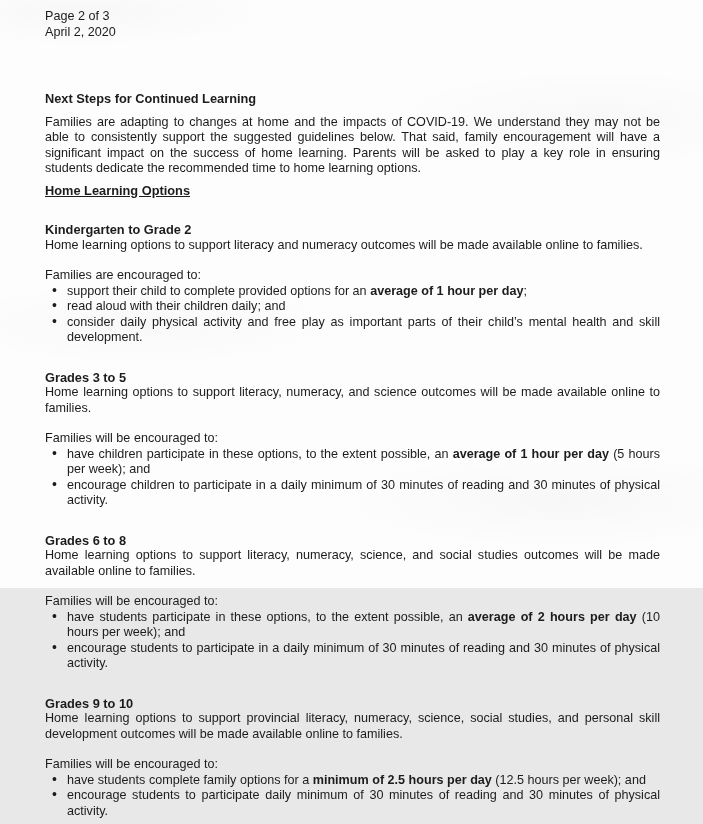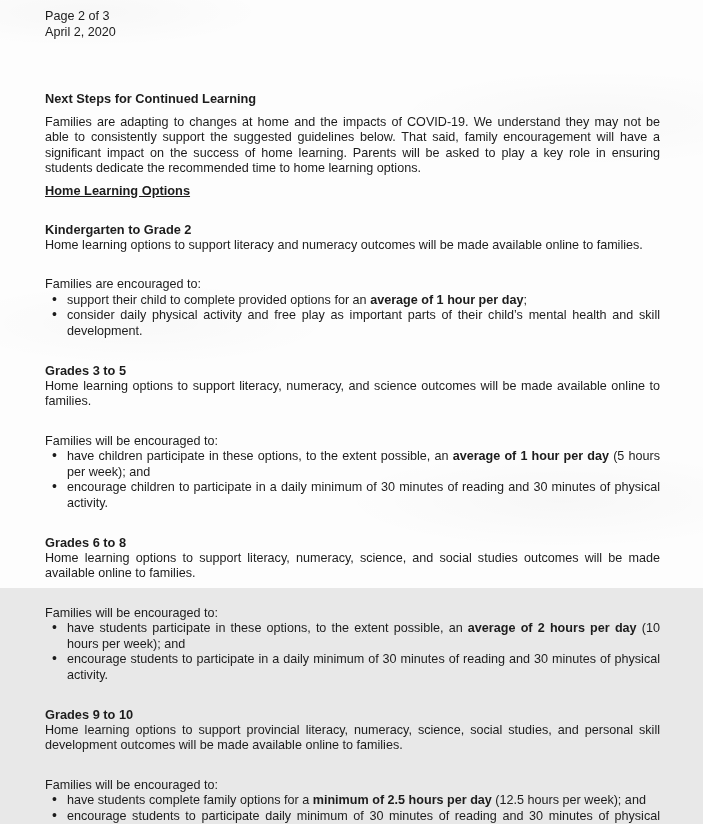--- a/index.html
+++ b/index.html
@@ -29,21 +29,21 @@
   h2, h3 {
     font-size: 12.8px;
     font-weight: bold;
     line-height: 15.5px;
   }
   .underline { text-decoration: underline; }
   p.body-text, li { text-align: justify; }
   .intro-heading { margin-bottom: 8px; }
   .hlo-heading { margin-top: 6px; }
   .doc-section h3 { margin-top: 24px; }
-  p.lead { margin-top: 24px; }
+  p.lead { margin-top: 15px; }
   ul { list-style: none; margin: 0; }
   li {
     position: relative;
     padding-left: 22px;
   }
   li::before {
     content: "\2022";
     position: absolute;
     left: 7px;
     top: -1px;
@@ -64,20 +64,21 @@
   <p class="body-text">Families are adapting to changes at home and the impacts of COVID-19. We understand they may not be able to consistently support the suggested guidelines below. That said, family encouragement will have a significant impact on the success of home learning. Parents will be asked to play a key role in ensuring students dedicate the recommended time to home learning options.</p>
 
   <h2 class="underline hlo-heading">Home Learning Options</h2>
 
   <section class="doc-section">
     <h3>Kindergarten to Grade 2</h3>
     <p class="body-text">Home learning options to support literacy and numeracy outcomes will be made available online to families.</p>
     <p class="lead">Families are encouraged to:</p>
     <ul>
       <li><span>support their child to complete provided options for an </span><span class="b">average of 1 hour per day</span><span>;</span></li>
+      <li><span>read aloud with their children daily; and</span></li>
       <li><span>consider daily physical activity and free play as important parts of their child’s mental health and skill development.</span></li>
     </ul>
   </section>
 
   <section class="doc-section">
     <h3>Grades 3 to 5</h3>
     <p class="body-text">Home learning options to support literacy, numeracy, and science outcomes will be made available online to families.</p>
     <p class="lead">Families will be encouraged to:</p>
     <ul>
       <li><span>have children participate in these options, to the extent possible, an </span><span class="b">average of 1 hour per day</span><span> (5 hours per week); and</span></li>

